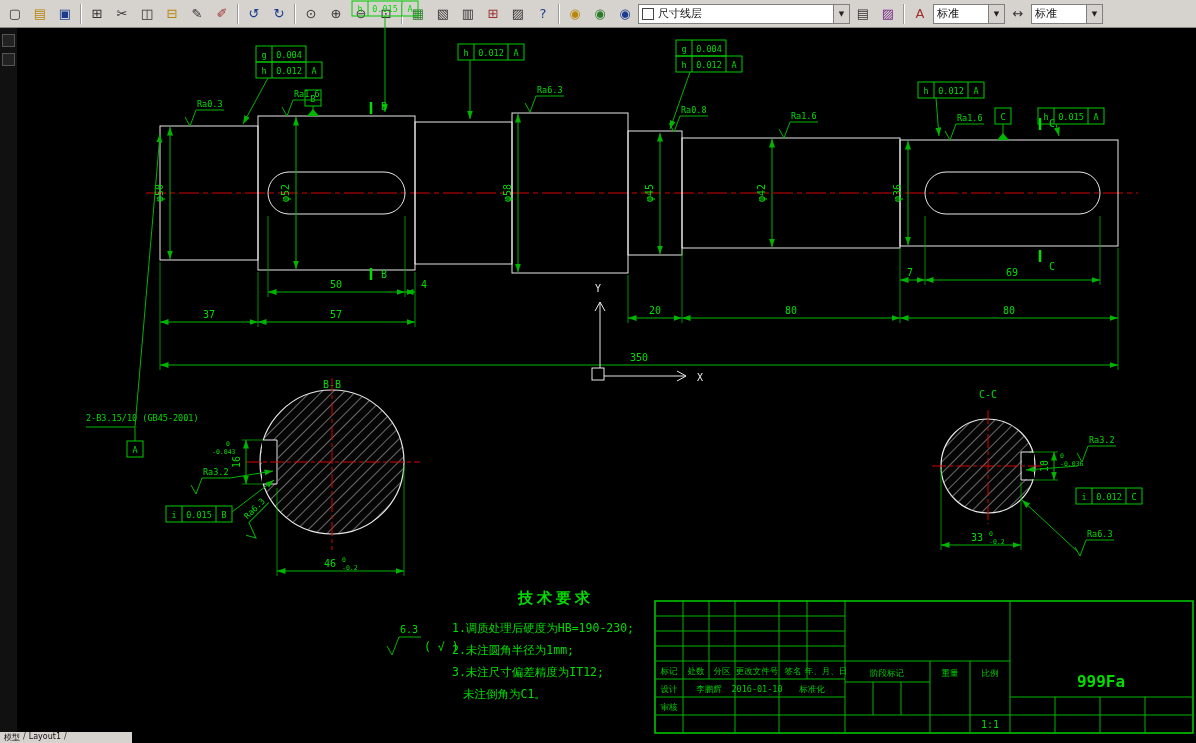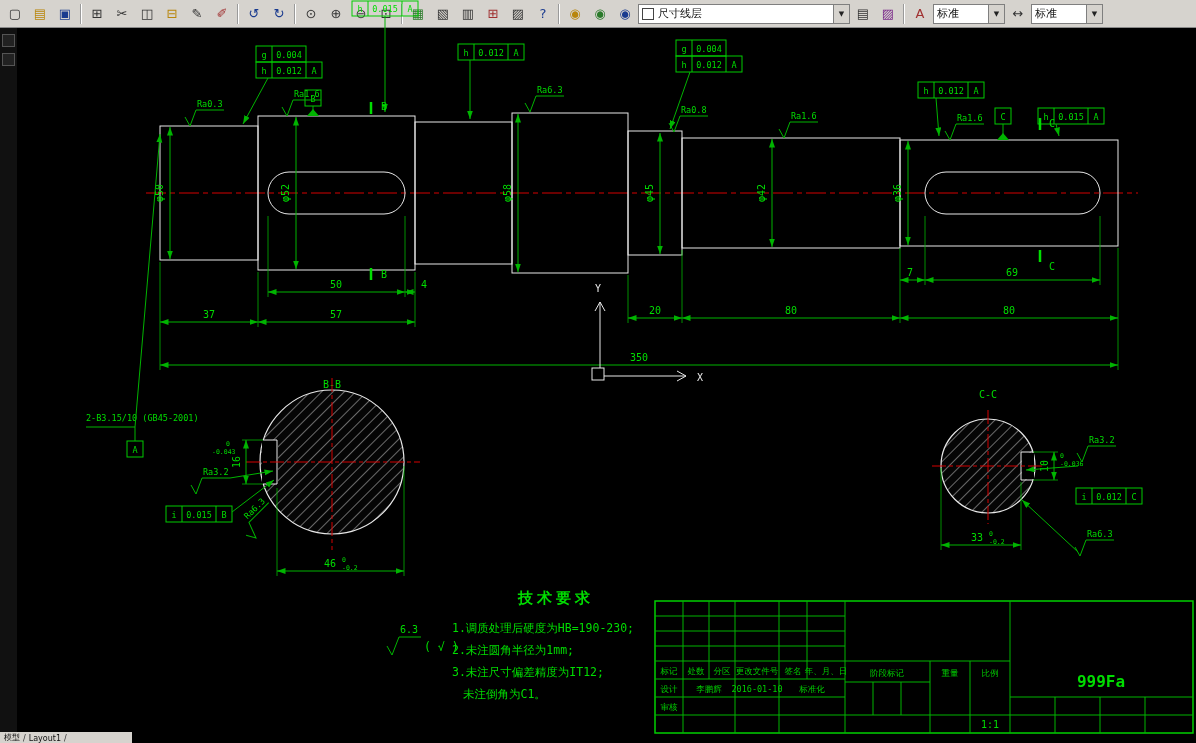--- a/index.html
+++ b/index.html
@@ -15,21 +15,21 @@
   .combo .chip{width:10px;height:10px;background:#fff;border:1px solid #444;flex:0 0 auto;}
   .combo .arrow{width:15px;height:18px;background:#d6d3ce;border-left:1px solid #7f7f7f;font-size:7px;color:#222;
     display:flex;align-items:center;justify-content:center;margin-left:auto;}
   .layerc{width:212px;}
   .stylec{width:72px;}
   .c-blue{color:#1a3b8f}.c-yellow{color:#b8860b}.c-green{color:#2a7a2a}.c-red{color:#a03030}.c-purple{color:#7a2a8a}
   
   .leftbar{position:absolute;left:0;top:28px;width:17px;height:715px;background:#111;}
   .lbtn{width:11px;height:11px;margin:6px auto 0 auto;border:1px solid #555;background:#222;}
   .tabsbar{position:absolute;left:0;bottom:0;width:132px;height:11px;background:#d6d3ce;display:flex;
-    align-items:flex-end;font-size:8px;color:#111;gap:3px;padding:0 4px;box-sizing:border-box;}
+    align-items:flex-start;font-size:8px;color:#111;gap:3px;padding:0 4px;box-sizing:border-box;}
   .tab{cursor:default;}
   .tsep{color:#333;}
   
   svg{position:absolute;left:0;top:0;}
   svg text{font-family:"DejaVu Sans Mono",monospace;fill:#00dd00;font-size:10px;}
   .mid{text-anchor:middle;}
   .t6{font-size:6.5px;}
   .t7{font-size:7.5px;}
   .t8{font-size:8.5px;}
   .t11{font-size:11.5px;}

